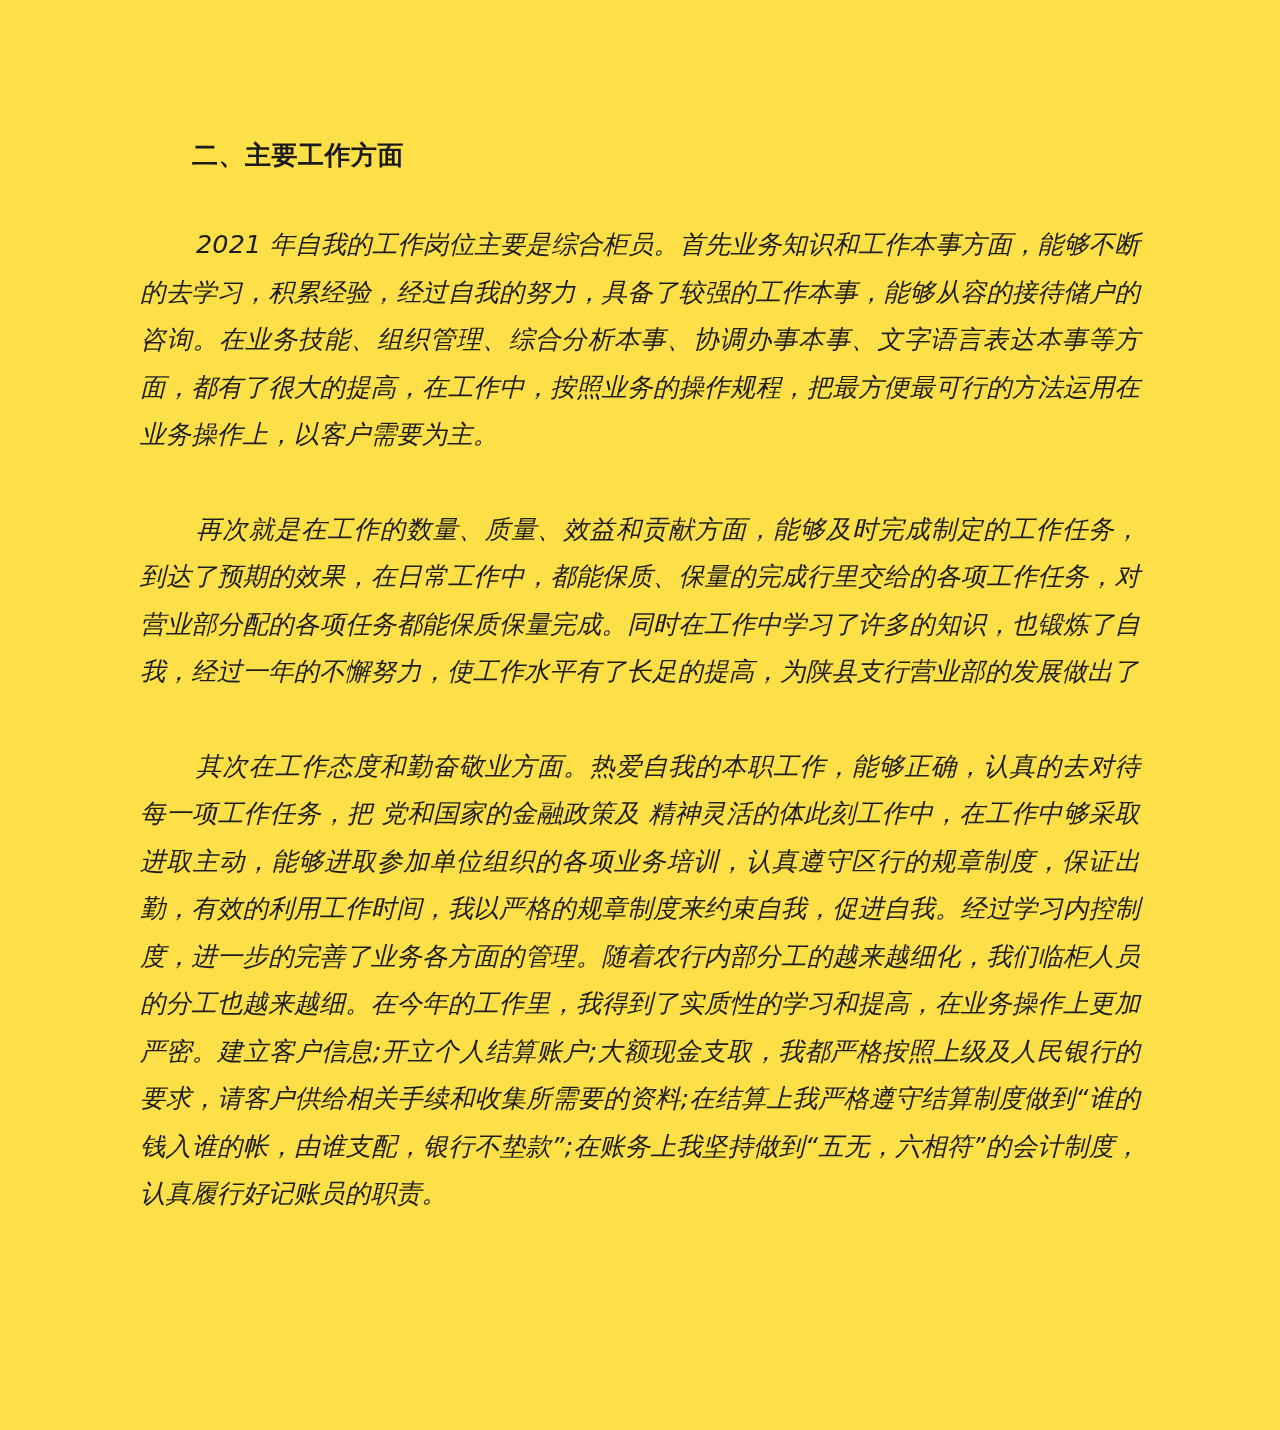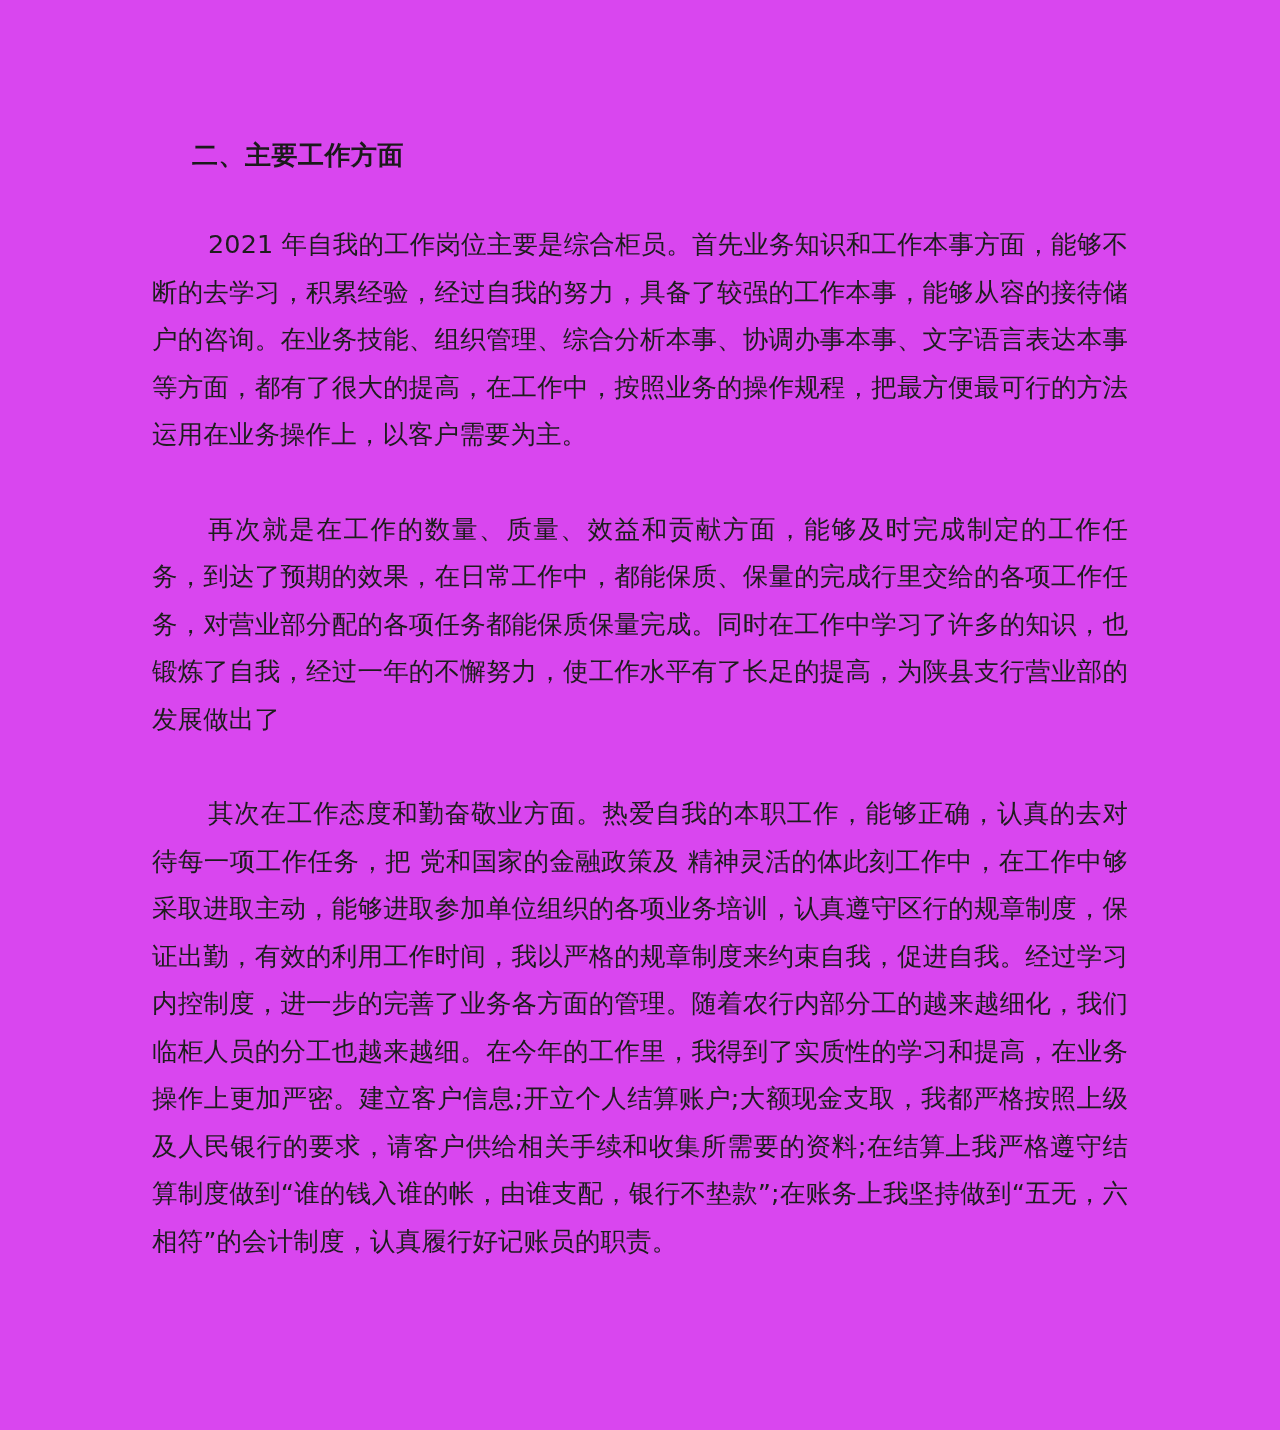--- a/index.html
+++ b/index.html
@@ -8,21 +8,21 @@
     padding: 0;
     background: #ffffff;
   }
   body {
     font-family: "DejaVu Sans", "Liberation Sans", sans-serif;
   }
   .page {
     position: relative;
     width: 1280px;
     height: 1430px;
-    background: #d946ef;
+    background: #fde047;
     box-sizing: border-box;
     overflow: hidden;
   }
   .content {
     position: absolute;
     left: 140px;
     top: 0;
     width: 1000px;
   }
   .doc-heading {
@@ -32,26 +32,27 @@
     letter-spacing: 0.5px;
     margin: 0;
     padding-top: 136px;
     line-height: 38px;
     text-indent: 52px;
   }
   .para {
     font-size: 25.5px;
     color: #1d1d1d;
     line-height: 47.5px;
-    margin: 12px;
+    margin: 0;
     text-align: justify;
     text-justify: inter-character;
     text-indent: 56px;
     letter-spacing: 0.1px;
     word-break: break-all;
+    font-style: italic;
   }
   .para-1 { margin-top: 47px; }
   .para-2 { margin-top: 47px; }
   .para-3 { margin-top: 47px; }
 </style>
 </head>
 <body>
 
 <div class="page">
   <div class="content">

